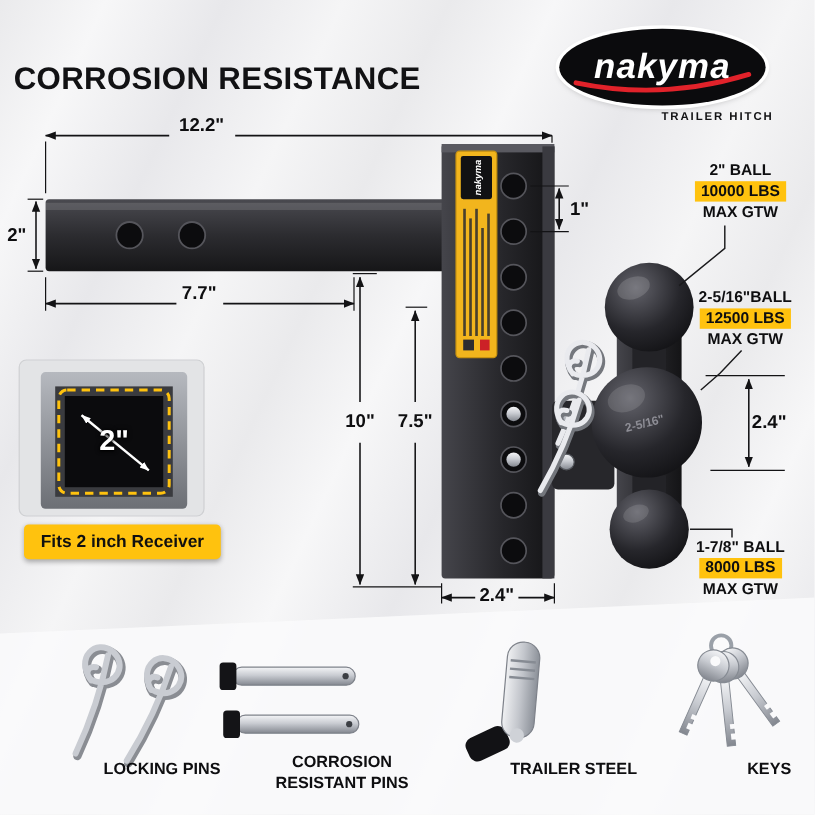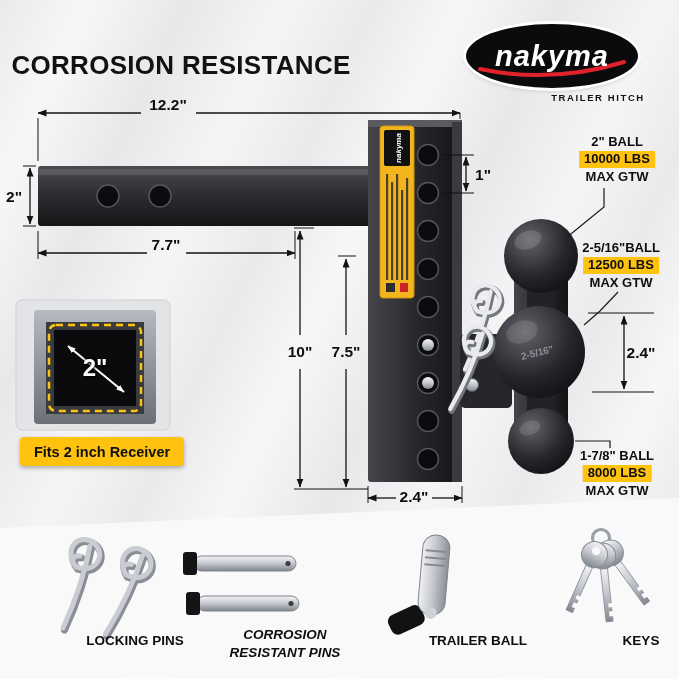--- a/index.html
+++ b/index.html
@@ -297,18 +297,18 @@
   <div class="abs ctr ball-note" style="left:617px;top:448px;">
     <span>1-7/8" BALL</span>
     <span class="rating">8000 LBS</span>
     <span>MAX GTW</span>
   </div>
 
   <div class="abs ctr receiver-size" style="left:95px;top:356px;">2"</div>
   <div class="abs receiver-badge">Fits 2 inch Receiver</div>
 
   <div class="abs ctr acc-label" style="left:95px;top:632px;">LOCKING PINS</div>
-  <div class="abs ctr acc-label" style="left:245px;top:626px;font-style:italic;">CORROSION
+  <div class="abs ctr acc-label" style="left:245px;top:626px;">CORROSION
 RESISTANT PINS</div>
-  <div class="abs ctr acc-label" style="left:438px;top:632px;">TRAILER BALL</div>
+  <div class="abs ctr acc-label" style="left:438px;top:632px;">TRAILER STEEL</div>
   <div class="abs ctr acc-label" style="left:601px;top:632px;">KEYS</div>
 
 </div>
 
 </body></html>

